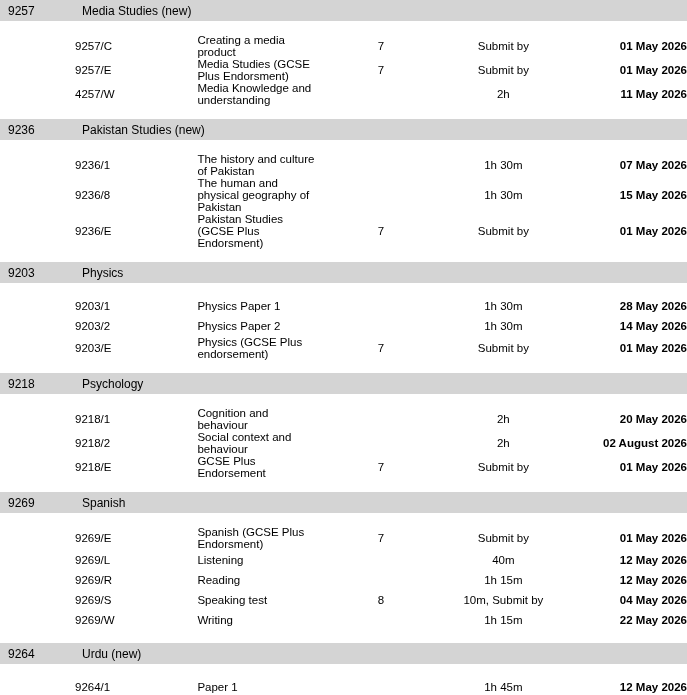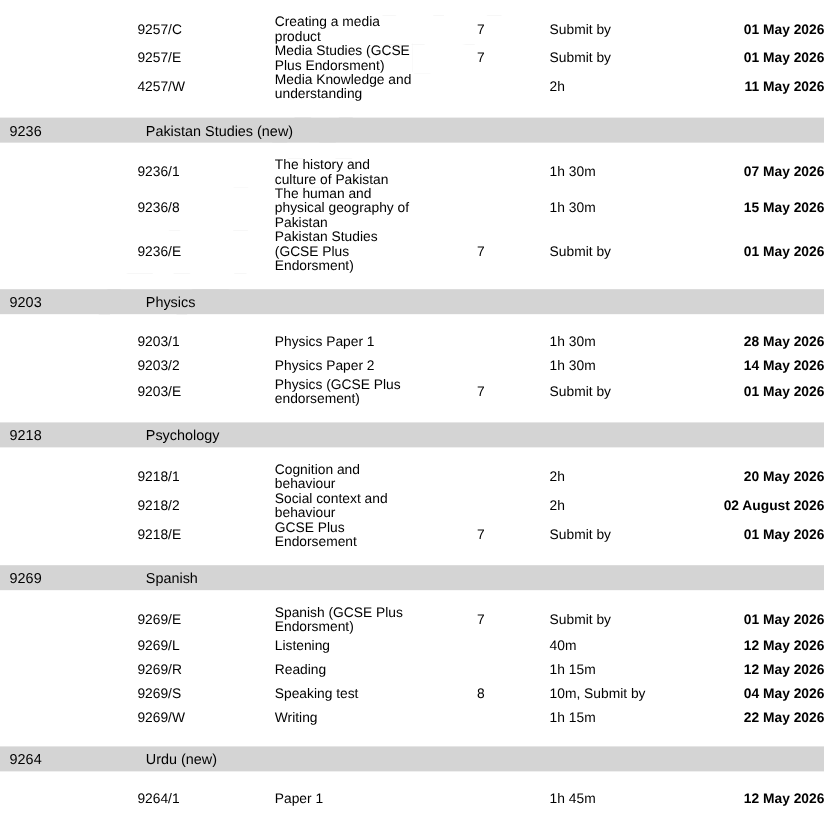--- a/index.html
+++ b/index.html
@@ -84,35 +84,39 @@
     height: 20px;
     padding: 0;
     vertical-align: middle;
     background: #ffffff;
   }
 
   td.c-code       { width: 67px; }
   td.c-paper      { width: 60px; padding-left: 0; }
   td.c-title      { width: 315px; }
   td.c-tier       { width: 40px;  text-align: center; }
-  td.c-duration   { width: 105px; text-align: left; padding-right: 6px; }
+  td.c-duration   { width: 105px; text-align: center; padding-right: 6px; }
   td.c-date       { width: 100px; text-align: right; padding-right: 21px; font-weight: bold; }
 </style>
 </head>
 <body>
 
 <div id="page">
 
   <div class="watermark">
     <div class="watermark-text">CONFIRMED</div>
   </div>
 
   <div class="content">
     <table class="subjects">
       <tbody>
+          <tr class="group-header">
+            <td class="c-code code">9257</td>
+            <td class="title" colspan="5">Media Studies (new)</td>
+          </tr>
           <tr class="spacer">
             <td colspan="6"></td>
           </tr>
           <tr class="paper-row">
             <td class="c-code"></td>
             <td class="c-paper">9257/C</td>
             <td class="c-title">Creating a media product</td>
             <td class="c-tier">7</td>
             <td class="c-duration">Submit by</td>
             <td class="c-date">01 May 2026</td>

